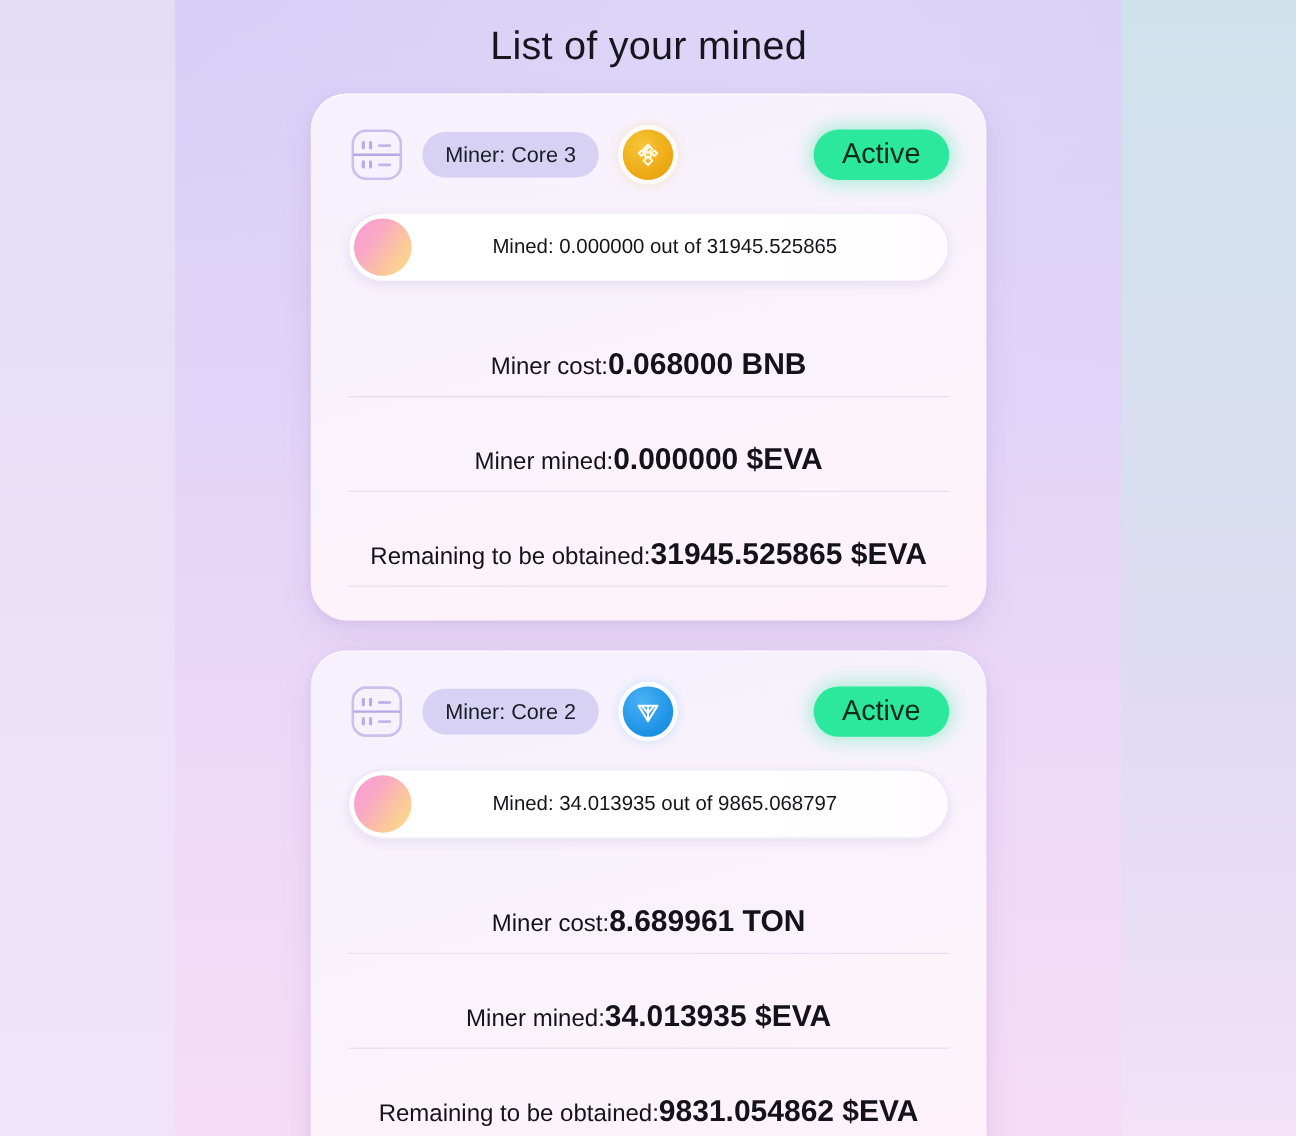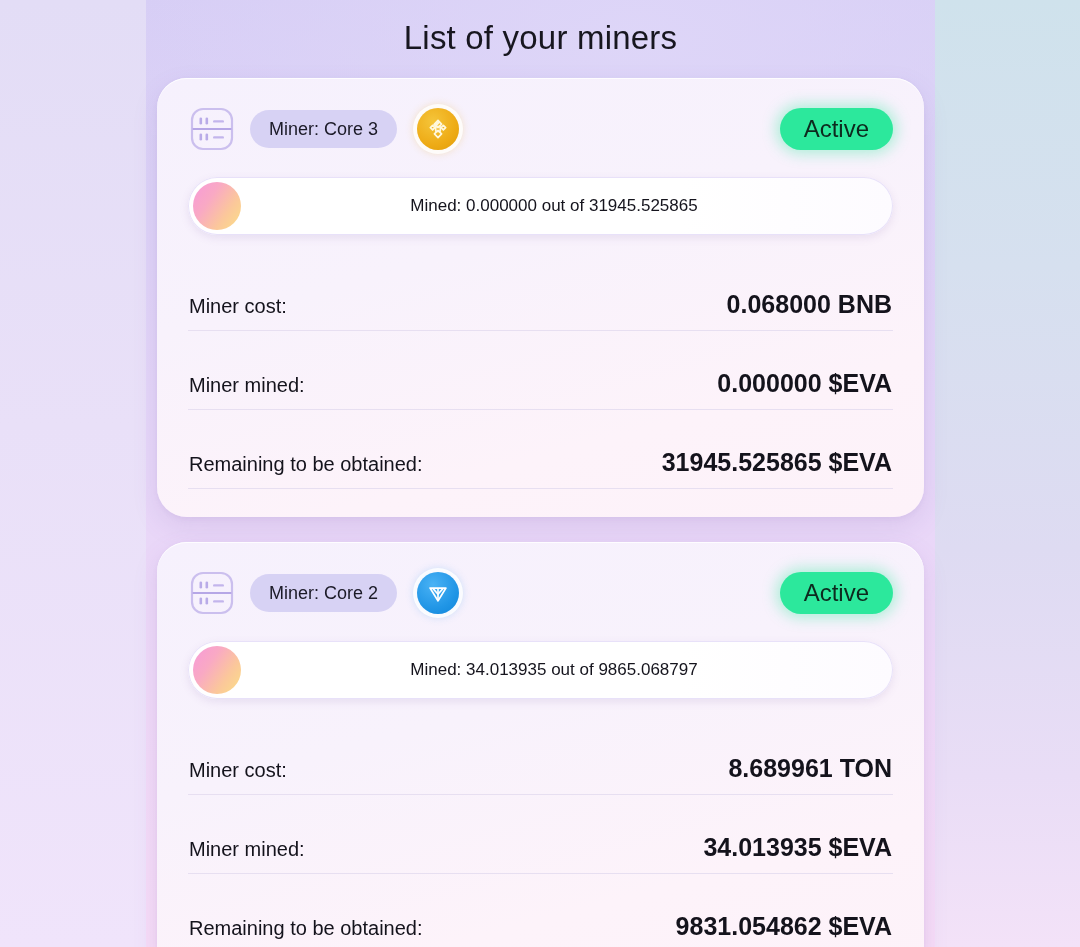--- a/index.html
+++ b/index.html
@@ -52,21 +52,21 @@
     color: #17161f;
     letter-spacing: .2px;
     padding-top: 19px;
   }
 
   
   .cards { margin-top: 21px; }
 
   .miner-card {
     position: relative;
-    width: 767px;
+    width: 563px;
     margin: 0 auto 25px auto;
     border-radius: 30px;
     padding: 26px 31px 28px 31px;
     background: linear-gradient(165deg, #f6f1fd 0%, #f8f2fc 40%, #fdf3fa 75%, #fdf2f9 100%);
     box-shadow:
       0 10px 26px rgba(126, 96, 170, 0.13),
       0 2px 5px rgba(126, 96, 170, 0.07),
       inset 0 1px 0 rgba(255,255,255,0.85);
   }
 
@@ -160,21 +160,21 @@
     padding-right: 6px;
     white-space: nowrap;
   }
 
   
   .detail-rows { margin-top: 17px; }
 
   .detail-row {
     display: flex;
     align-items: baseline;
-    justify-content: space-between;
+    justify-content: center;
     padding: 10px 1px 11px 1px;
     border-bottom: 1px solid #e7dff1;
   }
 
   .detail-label {
     font-size: 20px;
     color: #14131c;
     white-space: nowrap;
   }
 
@@ -188,21 +188,21 @@
 </style>
 </head>
 <body>
 
 <div class="bg-left"></div>
 <div class="bg-center"></div>
 <div class="bg-right"></div>
 
 <div class="content">
 
-  <h1 class="page-title">List of your miners</h1>
+  <h1 class="page-title">List of your mined</h1>
 
   <div class="cards">
 
     <div class="miner-card">
 
       <div class="card-head">
 
         <svg class="server-icon" viewBox="0 0 48 48">
           <rect x="4" y="4" width="40" height="40" rx="11" ry="11" fill="none" stroke="#cbbfee" stroke-width="2.2"></rect>
           <line x1="4.6" y1="24" x2="43.4" y2="24" stroke="#b6a7e6" stroke-width="2"></line>

